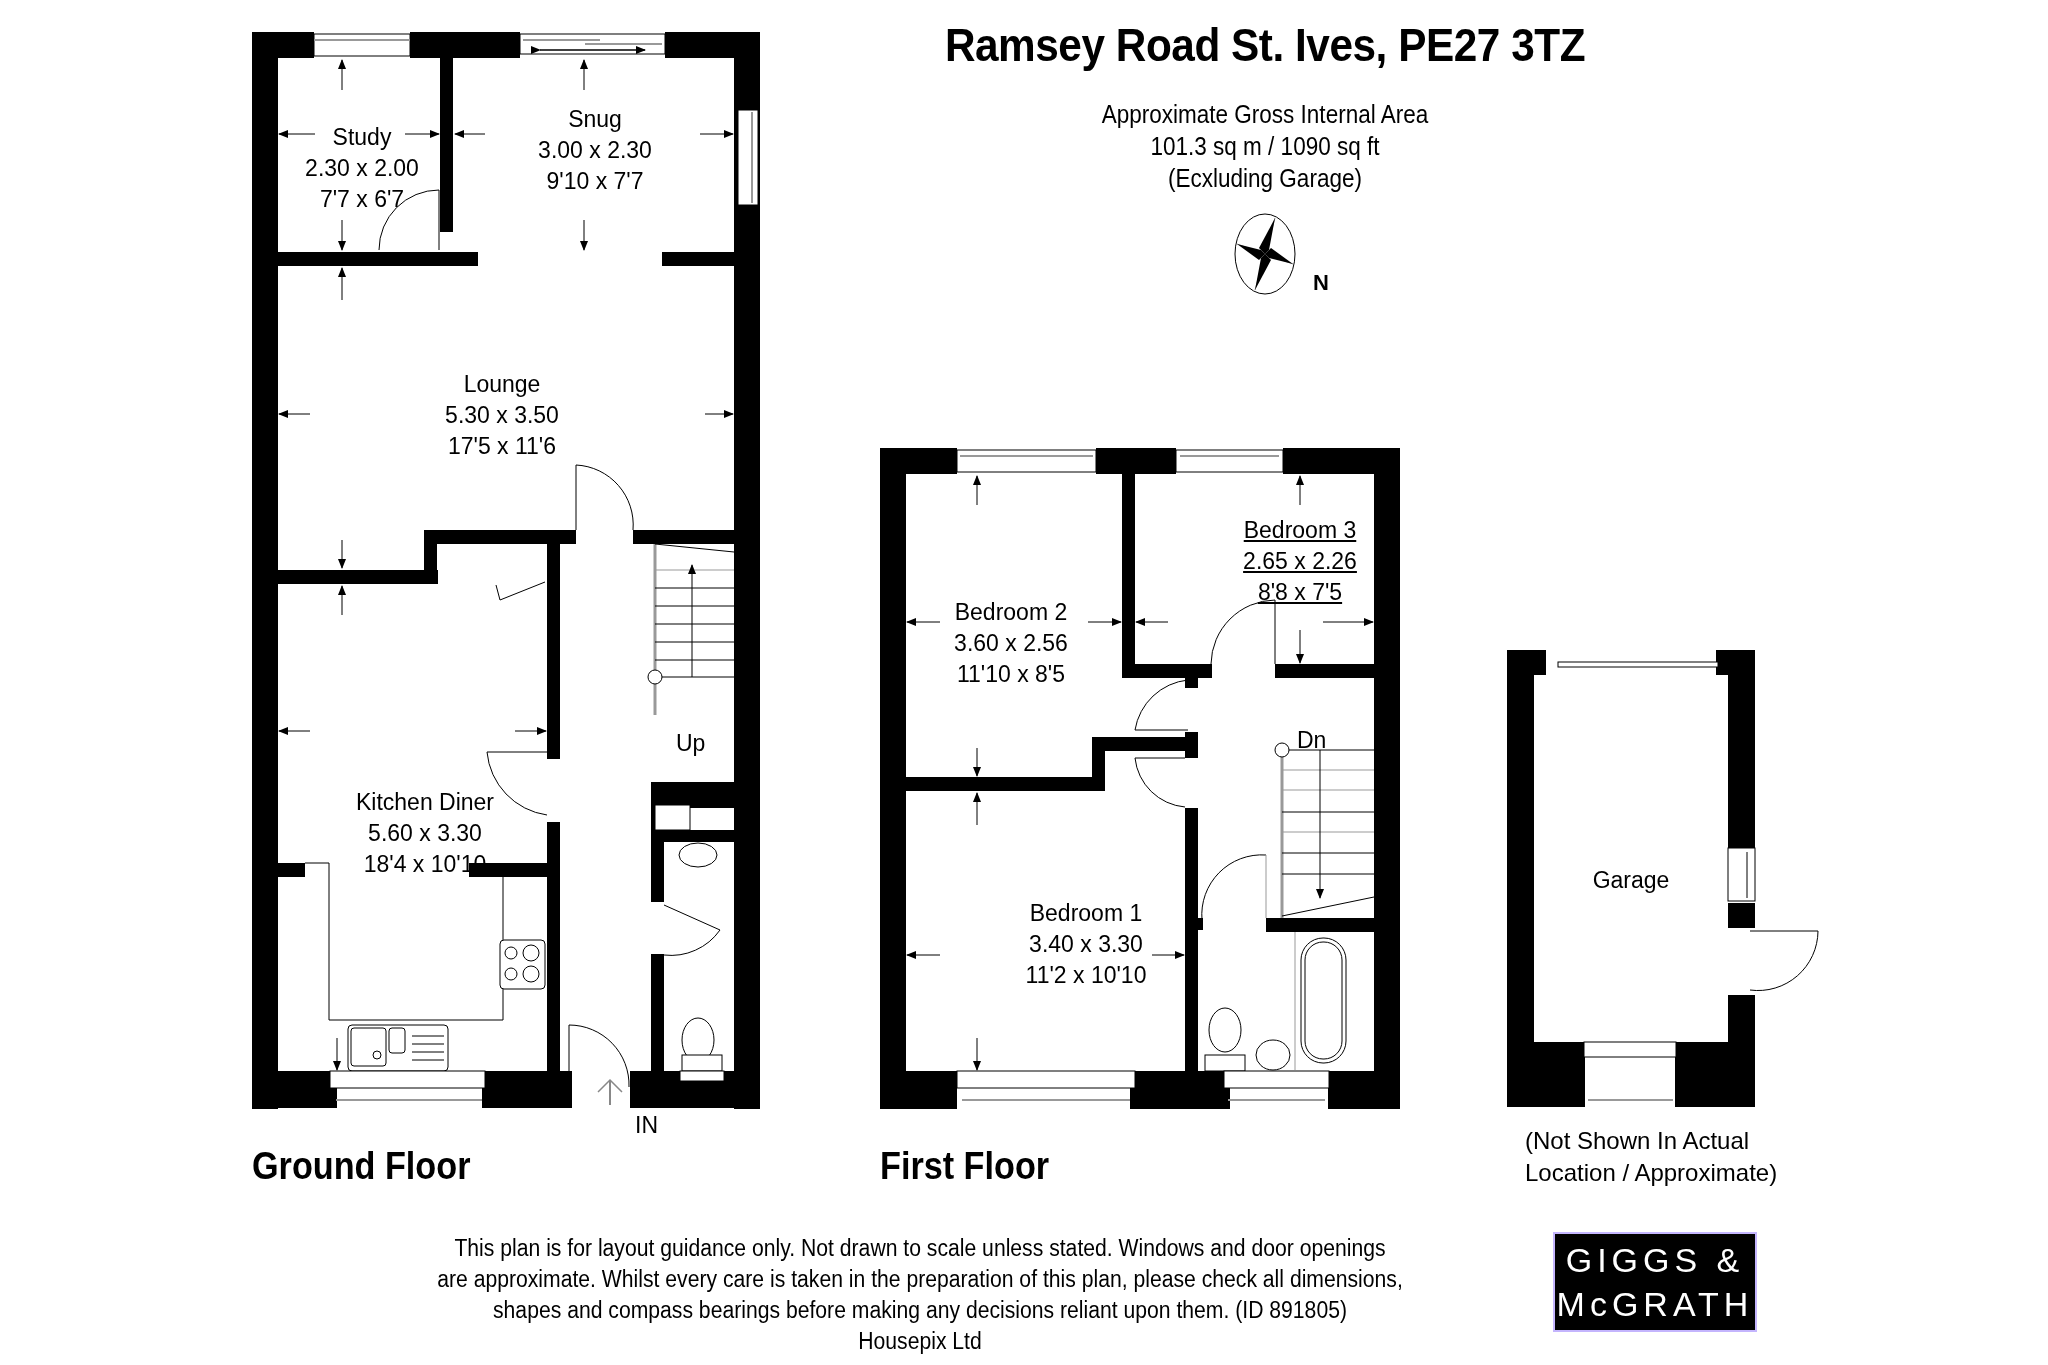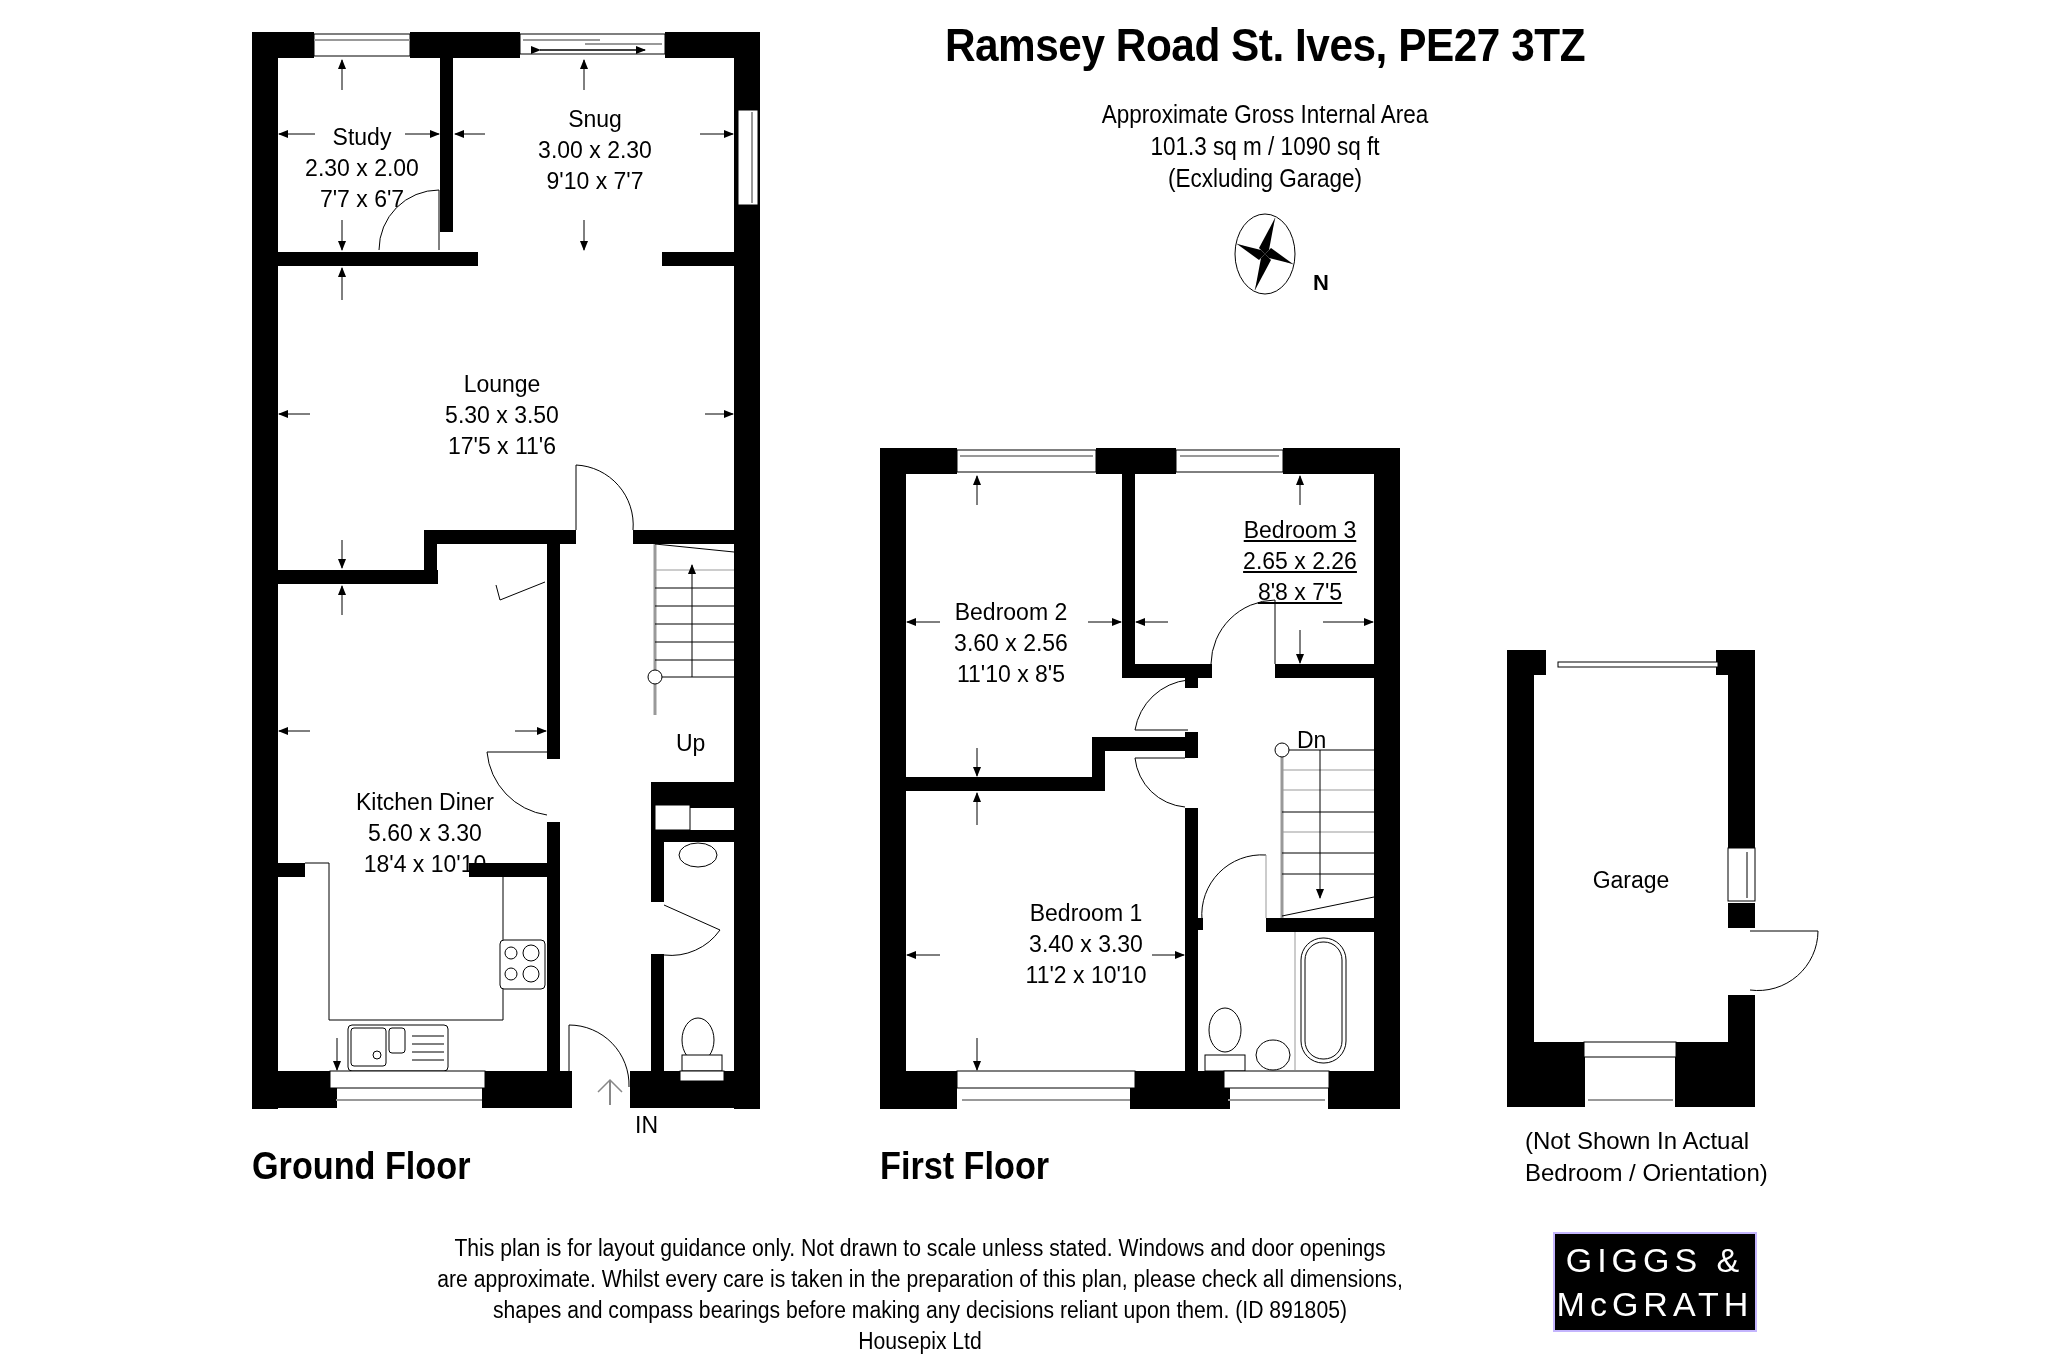--- a/index.html
+++ b/index.html
@@ -321,21 +321,21 @@
   <div>11'2 x 10'10</div>
 </div>
 <div class="small" style="left:1297px;top:727px;">Dn</div>
 <div class="floor-label" style="left:880px;top:1145px;">First Floor</div>
 
 <div class="room" style="left:1631px;top:865px;">
   <div>Garage</div>
 </div>
 <div class="txt note">
   <div>(Not Shown In Actual</div>
-  <div>Bedroom / Orientation)</div>
+  <div>Location / Approximate)</div>
 </div>
 
 <div class="txt disclaimer">
   <div>This plan is for layout guidance only. Not drawn to scale unless stated. Windows and door openings</div>
   <div>are approximate. Whilst every care is taken in the preparation of this plan, please check all dimensions,</div>
   <div>shapes and compass bearings before making any decisions reliant upon them. (ID 891805)</div>
   <div>Housepix Ltd</div>
 </div>
 <div class="logo">
   <span>GIGGS &amp;</span>

